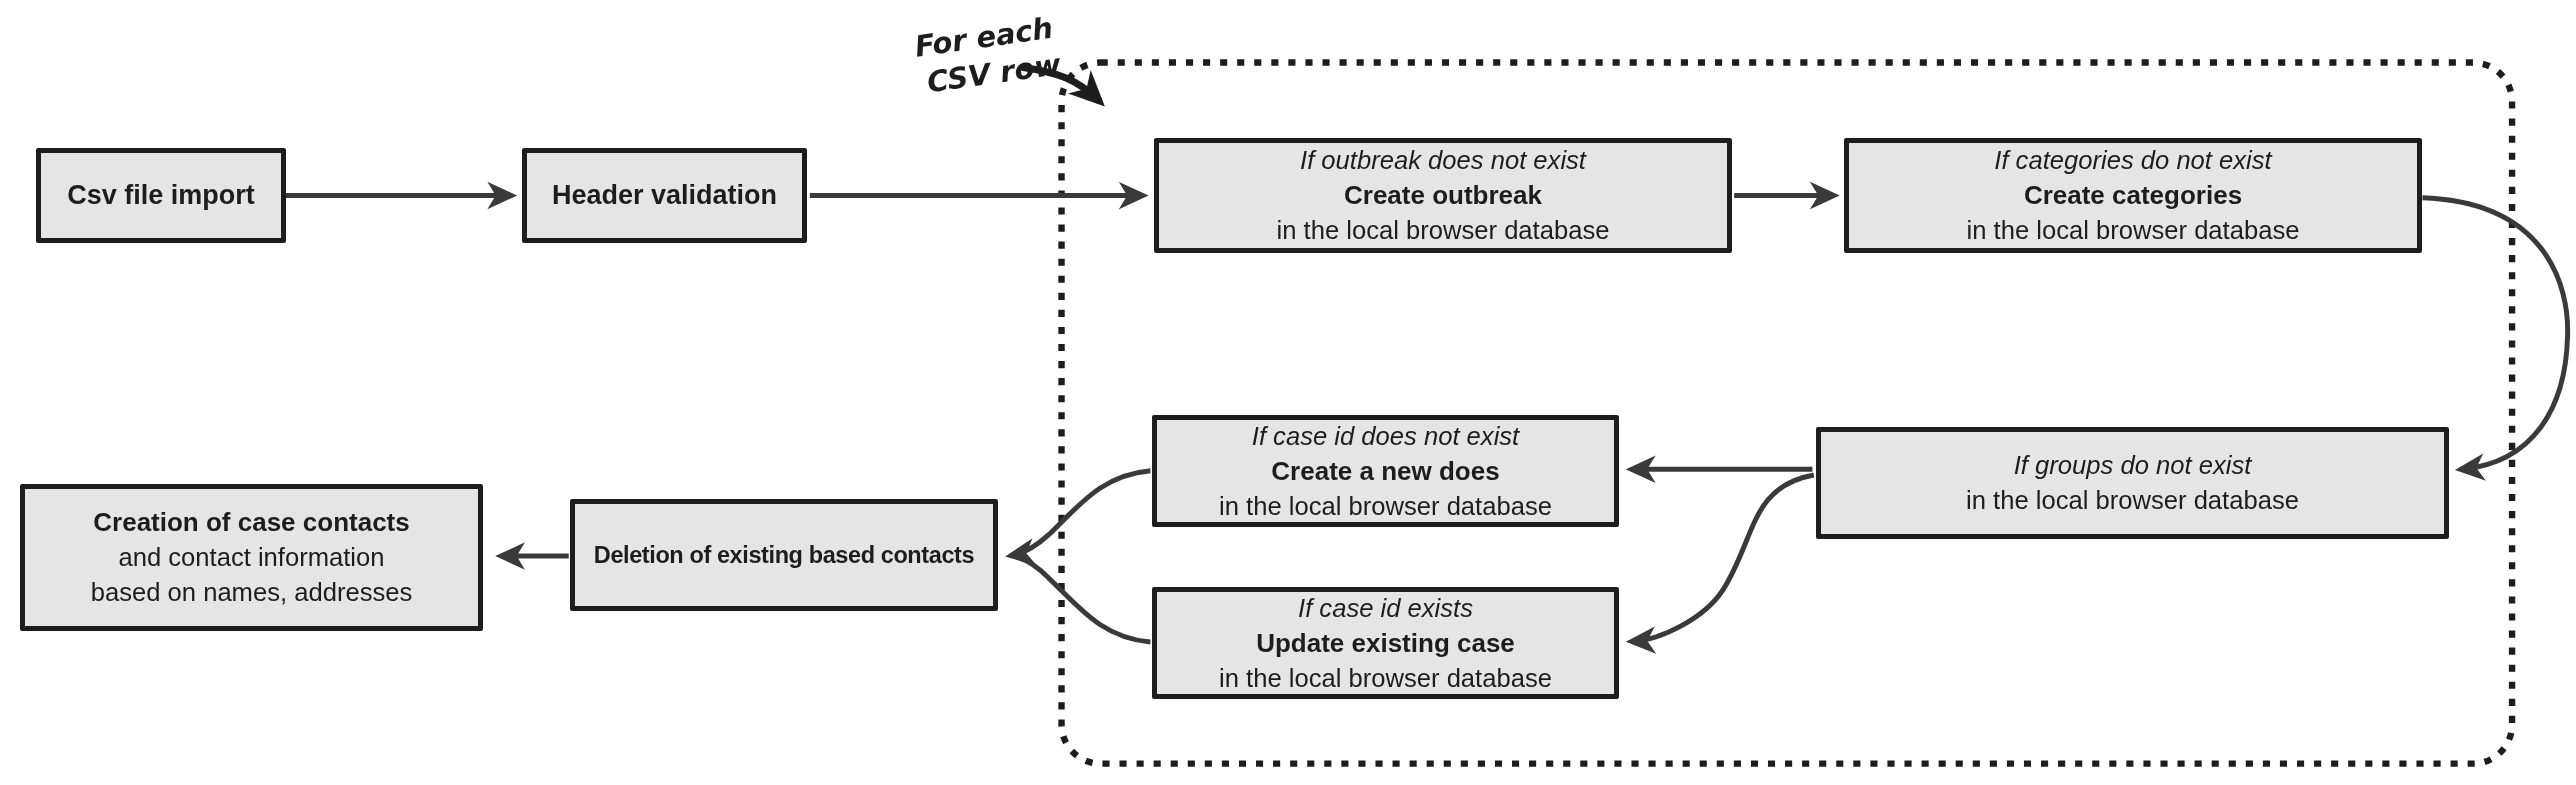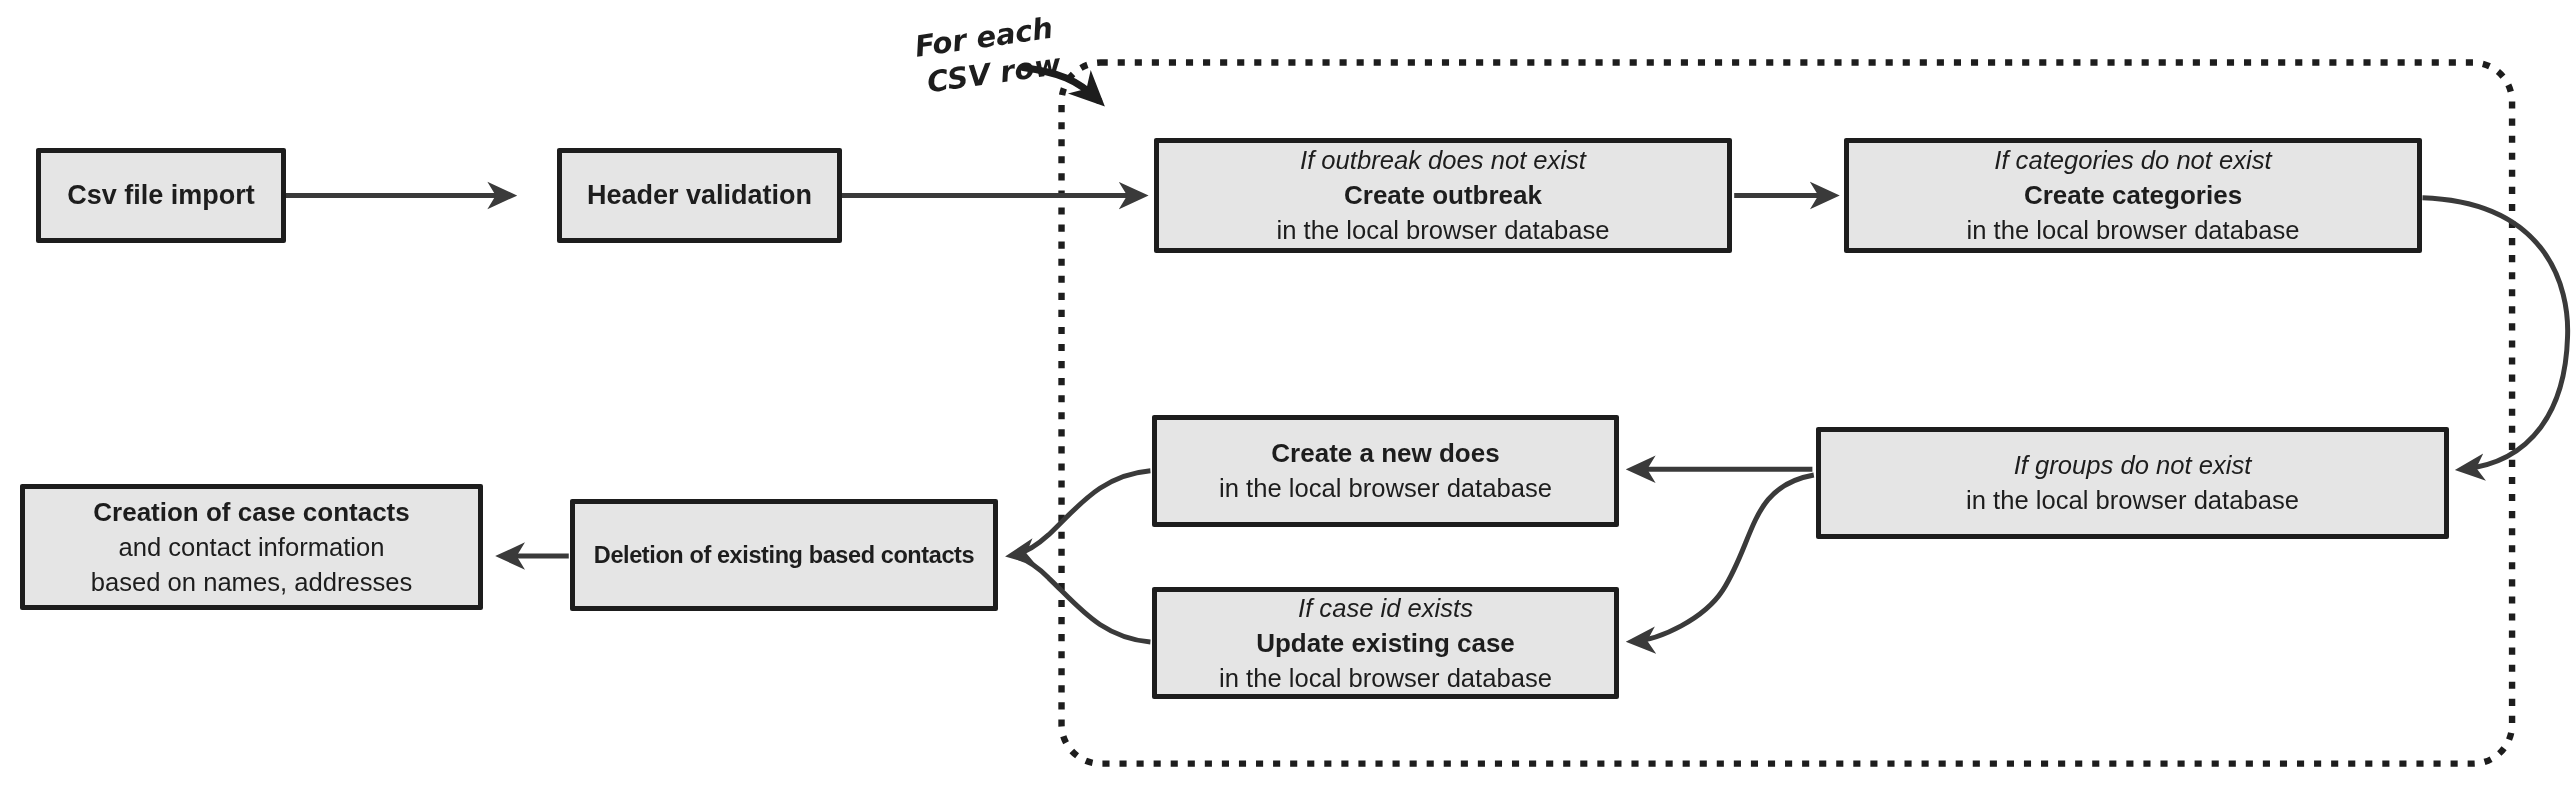--- a/index.html
+++ b/index.html
@@ -56,28 +56,28 @@
     font-size: 27px;
     line-height: 33px;
     white-space: nowrap;
   }
   .node .single.tight {
     font-size: 23.5px;
     letter-spacing: -0.4px;
   }
   
   .n-csv        { left: 20px;   top: 148px; width: 250px; height: 95px; margin-left: 16px; }
-  .n-header     { left: 522px;  top: 148px; width: 285px; height: 95px; margin-left: 35px; }
+  .n-header     { left: 522px;  top: 148px; width: 285px; height: 95px; }
   .n-outbreak   { left: 1154px; top: 138px; width: 578px; height: 115px; }
   .n-categories { left: 1844px; top: 138px; width: 578px; height: 115px; }
   .n-groups     { left: 1816px; top: 415px; width: 633px; height: 112px; margin-top: 12px; }
   .n-newcase    { left: 1152px; top: 415px; width: 467px; height: 112px; }
   .n-update     { left: 1152px; top: 587px; width: 467px; height: 112px; }
   .n-deletion   { left: 570px;  top: 499px; width: 428px; height: 112px; }
-  .n-creation   { left: 20px;   top: 484px; width: 463px; height: 126px; }
+  .n-creation   { left: 20px;   top: 484px; width: 463px; height: 147px; }
 
   .loop-label {
     position: absolute;
     left: 894px;
     top: 18.5px;
     width: 185px;
     transform: rotate(-8deg);
     font-family: "DejaVu Sans", sans-serif;
     font-style: italic;
     font-weight: 700;
@@ -151,20 +151,21 @@
     <span class="action">Create categories</span>
     <span class="detail">in the local browser database</span>
   </div>
 
   <div class="node n-groups">
     <span class="cond">If groups do not exist</span>
     <span class="detail">in the local browser database</span>
   </div>
 
   <div class="node n-newcase">
+    <span class="cond">If case id does not exist</span>
     <span class="action">Create a new does</span>
     <span class="detail">in the local browser database</span>
   </div>
 
   <div class="node n-update">
     <span class="cond">If case id exists</span>
     <span class="action">Update existing case</span>
     <span class="detail">in the local browser database</span>
   </div>
 

